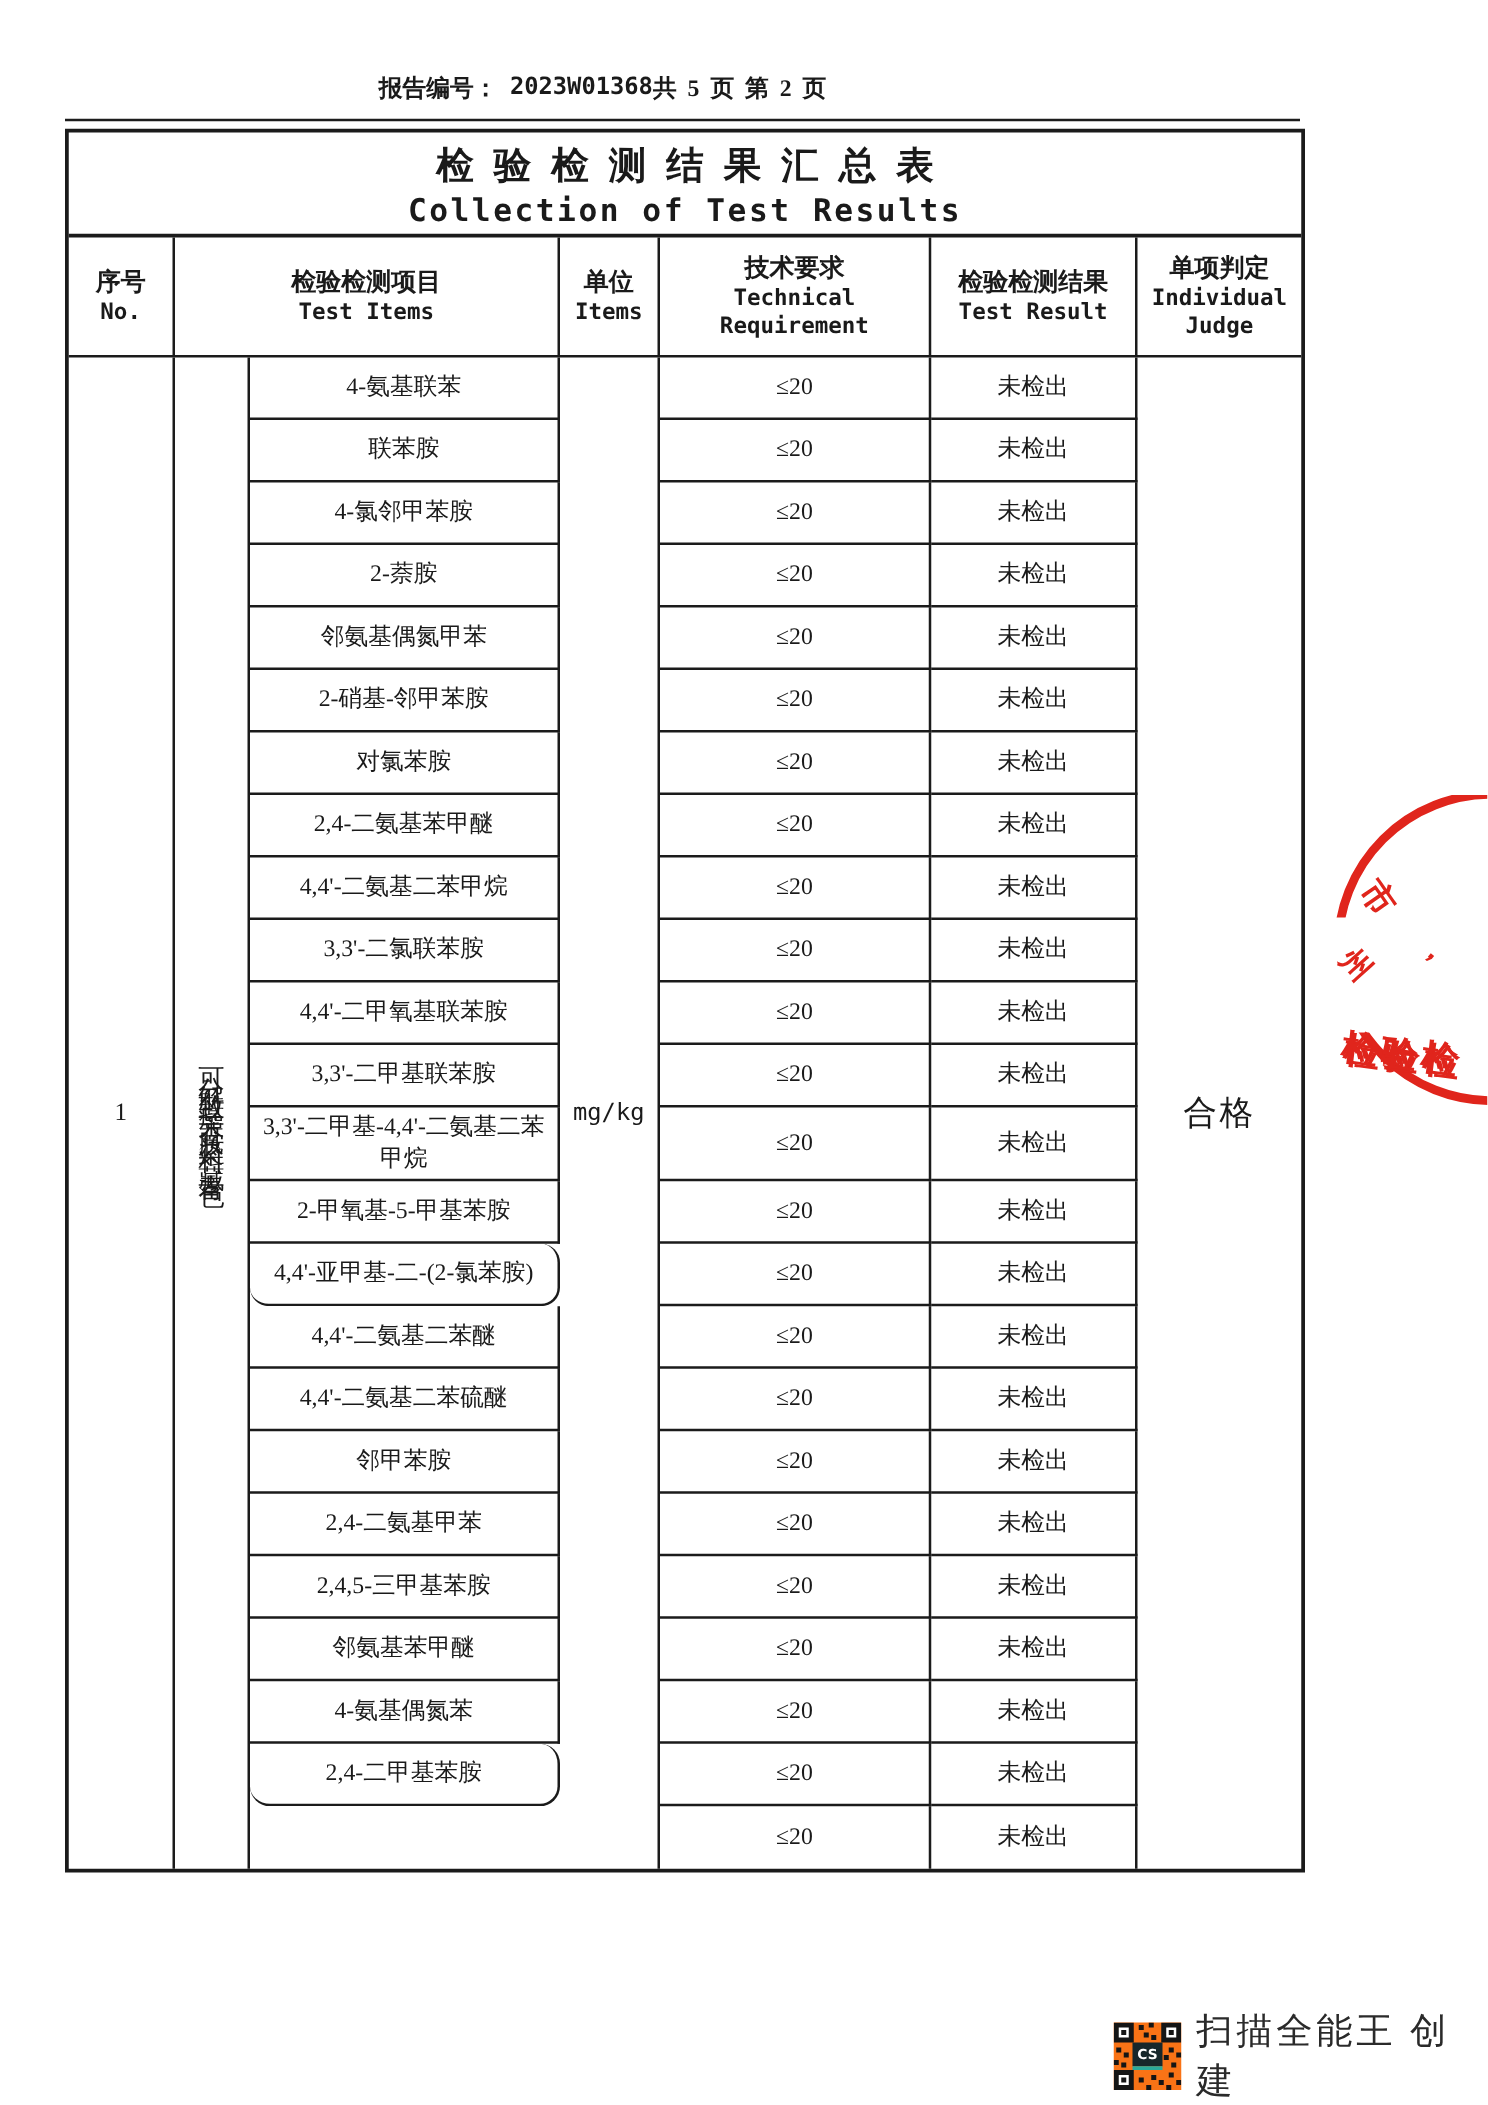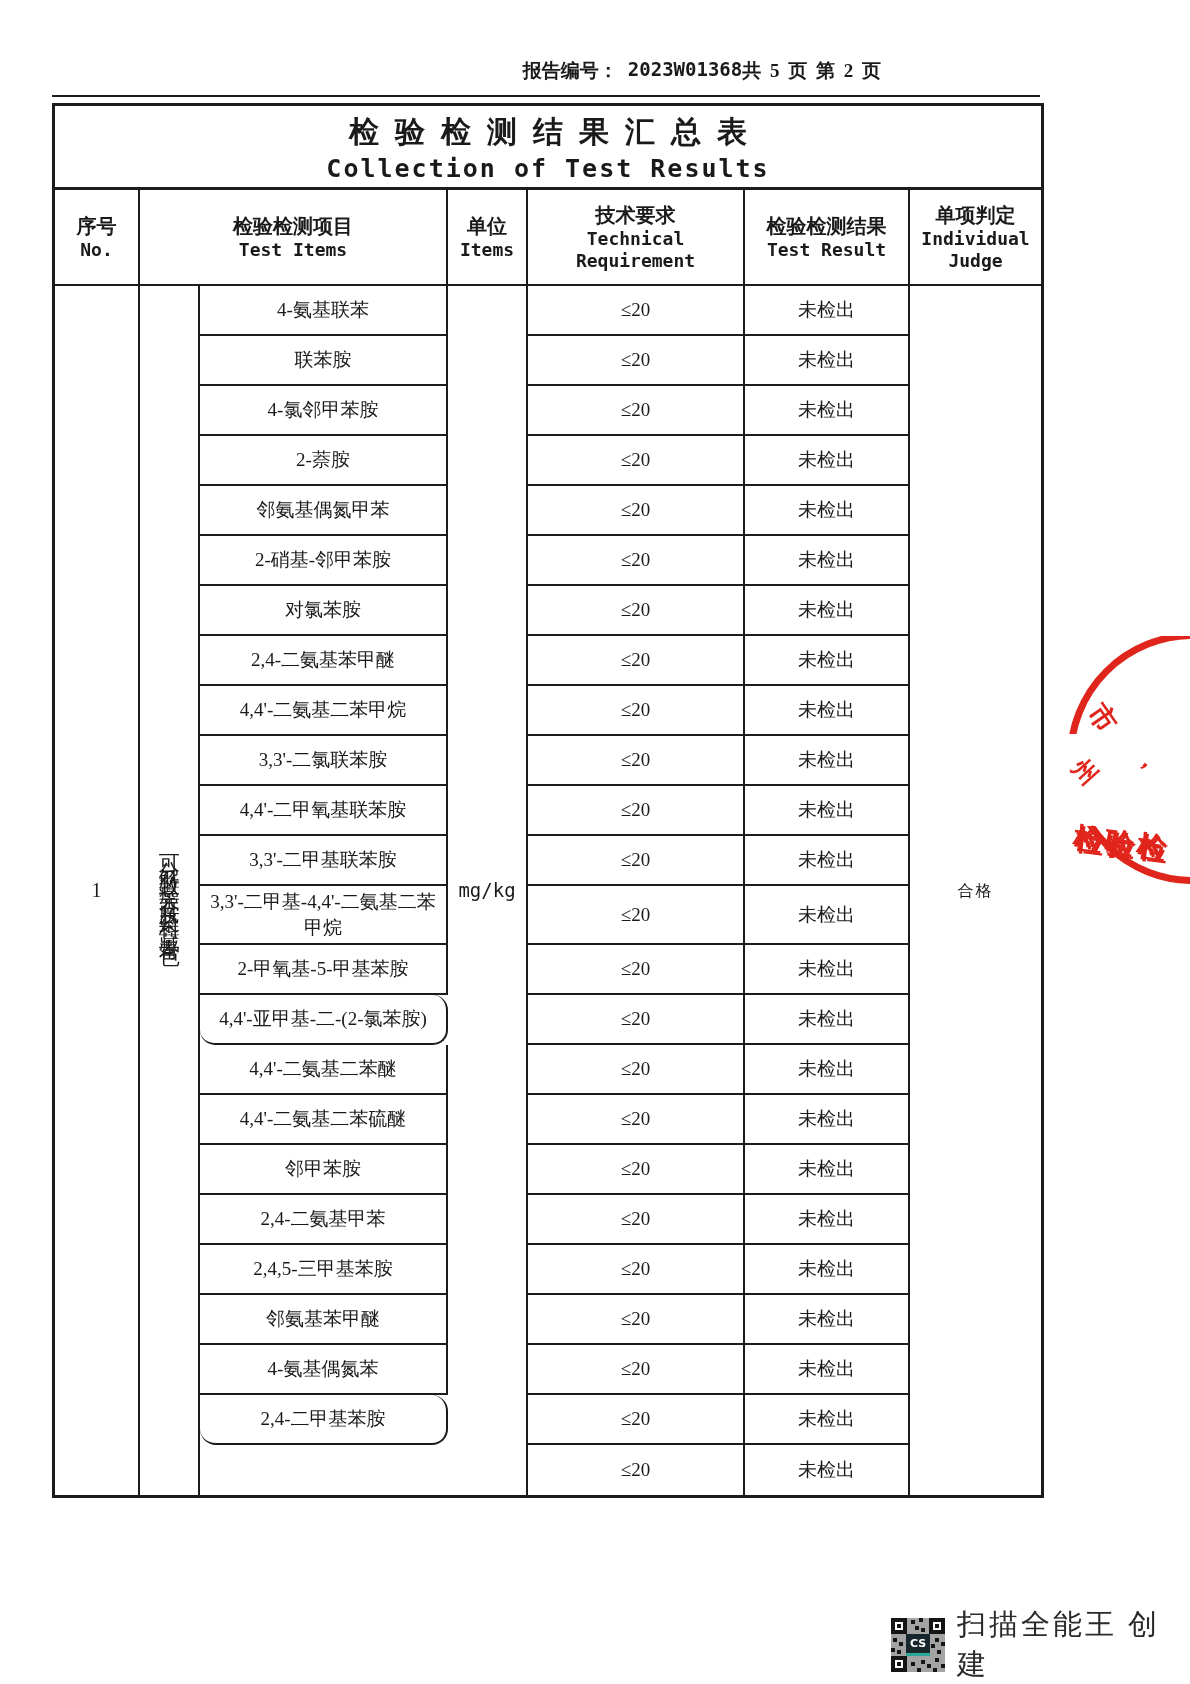--- a/index.html
+++ b/index.html
@@ -5,21 +5,21 @@
   html,body{margin:0;padding:0;}
   body{
     width:1190px;height:1684px;position:relative;background:#ffffff;
     font-family:"Liberation Serif","DejaVu Serif",serif;color:#1a1a1a;
     overflow:hidden;
   }
   .mono{font-family:"DejaVu Sans Mono","Liberation Mono",monospace;}
 
   
   .topbar{position:absolute;left:83px;top:58px;width:1030px;display:flex;
-          justify-content:flex-end;font-size:19px;font-weight:bold;}
+          justify-content:center;font-size:19px;font-weight:bold;}
   .report-no{display:flex;gap:10px;}
   .pagination{letter-spacing:2px;padding-right:230px;}
 
   
   .thin-topline{position:absolute;left:52px;top:95px;width:988px;height:2px;background:#1c1c1c;}
   .report-table{
     position:absolute;left:52px;top:103px;width:986px;
     border:3px solid #1b1b1b;background:#fff;
   }
   .title-block{
@@ -53,21 +53,21 @@
   .merged{border-right:2px solid #1b1b1b;}
   .body-cell{border-right:2px solid #1b1b1b;border-bottom:2px solid #1b1b1b;}
   .body-cell.last-row{border-bottom:none;}
   .body-cell.col6{font-weight:500;}
   .vertical-label{
     writing-mode:vertical-lr;text-orientation:mixed;letter-spacing:7px;
     font-size:21px;font-weight:500;
   }
   .seq-cell{font-size:20px;}
   .unit-cell{font-size:19px;font-family:"DejaVu Sans Mono","Liberation Mono",monospace;font-weight:500;}
-  .judge-cell{font-size:16px;letter-spacing:2px;}
+  .judge-cell{font-size:27px;letter-spacing:2px;}
 
   
   .stamp{
     position:absolute;left:1045px;top:636px;width:145px;height:268px;
     overflow:hidden;pointer-events:none;
   }
   .stamp .ring{
     position:absolute;left:22px;top:-4px;width:252px;height:252px;
     border:7px solid #e0251c;border-radius:50%;box-sizing:border-box;
   }
@@ -78,21 +78,21 @@
   .stamp .frag-top{left:44px;top:64px;font-size:27px;transform:rotate(55deg);}
   .stamp .frag-mid{left:28px;top:120px;font-size:24px;transform:rotate(48deg);}
   .stamp .frag-comma{left:92px;top:108px;font-size:24px;transform:rotate(40deg);}
   .stamp .frag-bottom{
     left:28px;top:188px;font-size:29px;letter-spacing:3px;transform:rotate(7deg);
     text-shadow:2px 2px 0 #e0251c;white-space:nowrap;
   }
 
   
   .footer{position:absolute;left:891px;top:1605px;display:flex;align-items:center;gap:12px;}
-  .qr{width:54px;height:54px;position:relative;background:#a3a3a3;}
+  .qr{width:54px;height:54px;position:relative;background:#f97316;}
   .footer-text{font-size:29px;font-weight:500;color:#2a2a2a;letter-spacing:3px;
                font-family:"Liberation Sans","DejaVu Sans",sans-serif;}
   .cs-badge{
     position:absolute;left:15px;top:16px;width:24px;height:19px;background:#17272b;
     color:#ffffff;font-size:11px;font-weight:bold;display:flex;align-items:center;justify-content:center;
     font-family:"DejaVu Sans","Liberation Sans",sans-serif;z-index:2;
   }
   .cs-underline{position:absolute;left:15px;top:35px;width:24px;height:3px;background:#2aa99b;z-index:2;}
 </style>
 </head>

